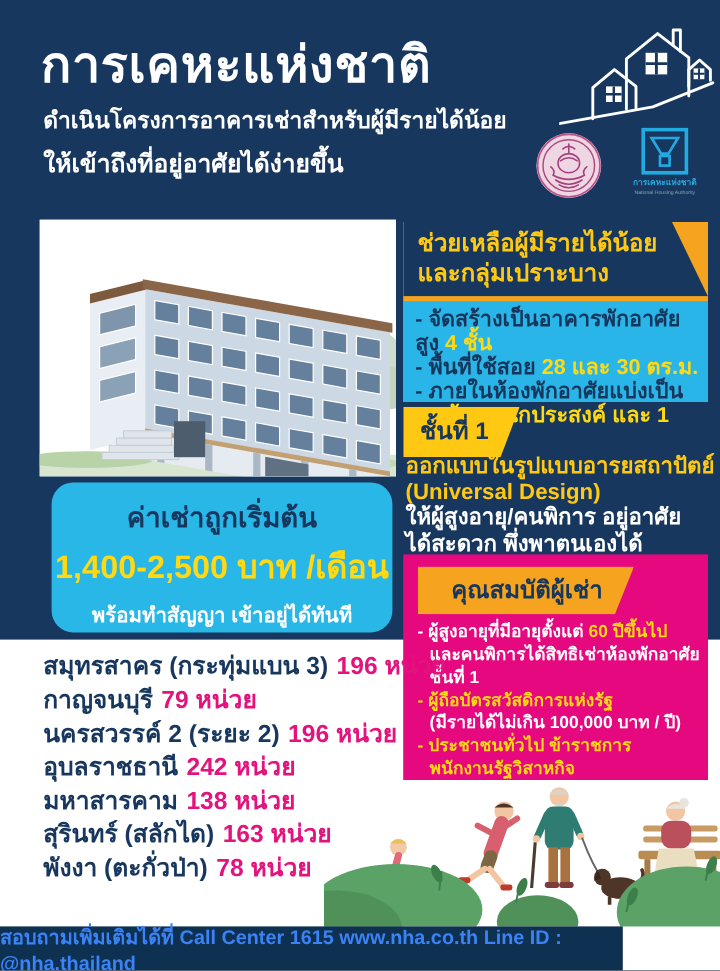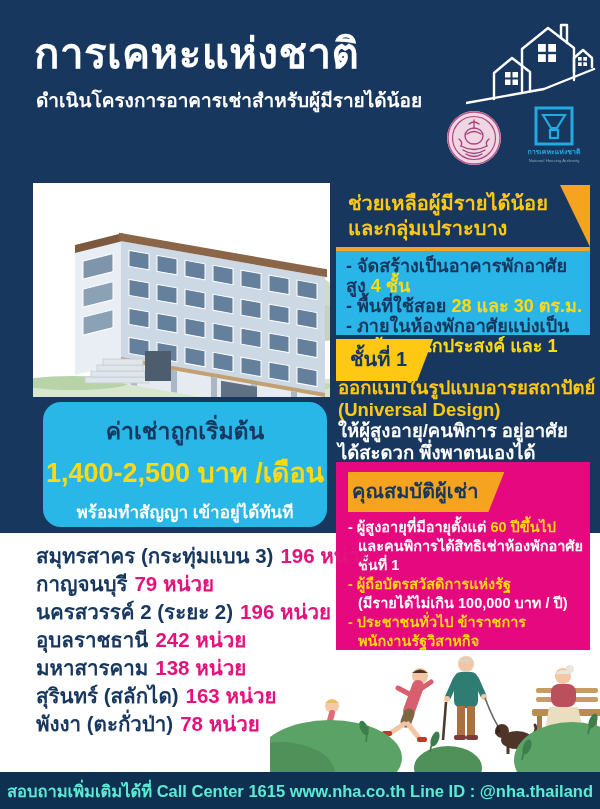--- a/index.html
+++ b/index.html
@@ -51,49 +51,50 @@
     font-size:20px; font-weight:bold; padding:4px 26px 6px 14px;
     clip-path:polygon(0 0, 100% 0, calc(100% - 16px) 100%, 0 100%);
   }
   .floor-text { left:338px; top:377px; font-size:18.5px; font-weight:bold; line-height:21.5px; }
   .floor-text .y { color:#ffc913; }
   .floor-text .w { color:#ffffff; }
 
   .qual-box { left:336px; top:462px; width:254px; height:188px; background:#e5087e; }
   .qual-badge {
     display:inline-block; margin:10px 0 0 12px; background:#f6a31f; color:#16365c;
-    font-size:20px; font-weight:bold; padding:3px 26px 5px 4px;
+    font-size:20px; font-weight:bold; padding:3px 26px 5px 28px;
     clip-path:polygon(0 0, 100% 0, calc(100% - 16px) 100%, 0 100%);
   }
   .qual-lines { padding:6px 4px 0 12px; font-size:14.5px; font-weight:bold; line-height:19px; color:#ffffff; }
   .qual-lines .y { color:#ffd912; }
 
   
   .white-section { left:0; top:533px; width:600px; height:276px; background:#ffffff; }
   .projects { left:36px; top:542px; }
   .project-row { font-size:20.5px; font-weight:bold; color:#17375e; line-height:28px; white-space:nowrap; }
   .project-row .units { color:#e3137d; margin-left:7px; }
 
   .people-illustration { left:270px; top:626px; }
 
   .footer-bar {
-    left:0; top:772px; width:600px; height:37px; background:#0f3151;
+    left:0; top:772px; width:519px; height:37px; background:#0f3151;
     display:flex; align-items:center; justify-content:center;
-    font-size:16.5px; font-weight:bold; color:#5eead4;
+    font-size:16.5px; font-weight:bold; color:#3b82f6;
   }
 </style>
 </head>
 <body>
 
 <div class="poster">
 
   <div class="abs white-section"></div>
 
   <div class="abs title">การเคหะแห่งชาติ</div>
   <div class="abs sub1">ดำเนินโครงการอาคารเช่าสำหรับผู้มีรายได้น้อย</div>
+  <div class="abs sub2">ให้เข้าถึงที่อยู่อาศัยได้ง่ายขึ้น</div>
 
   <div class="abs houses-icon">
     <svg width="130" height="94" viewBox="0 0 130 94">
       <g stroke="#ffffff" stroke-width="2.4" fill="none" stroke-linejoin="round" stroke-linecap="round">
         <polyline points="0,91 78,77 128,57"></polyline>
         <path d="M56,79 L56,37 L82,16 L108,36 L108,68"></path>
         <path d="M95,26 L95,13 L101,13 L101,31"></path>
         <path d="M28,87 L28,61 L46,46 L64,60 L64,78"></path>
         <path d="M108,60 L108,46 L117,38 L126,46 L126,55"></path>
       </g>

